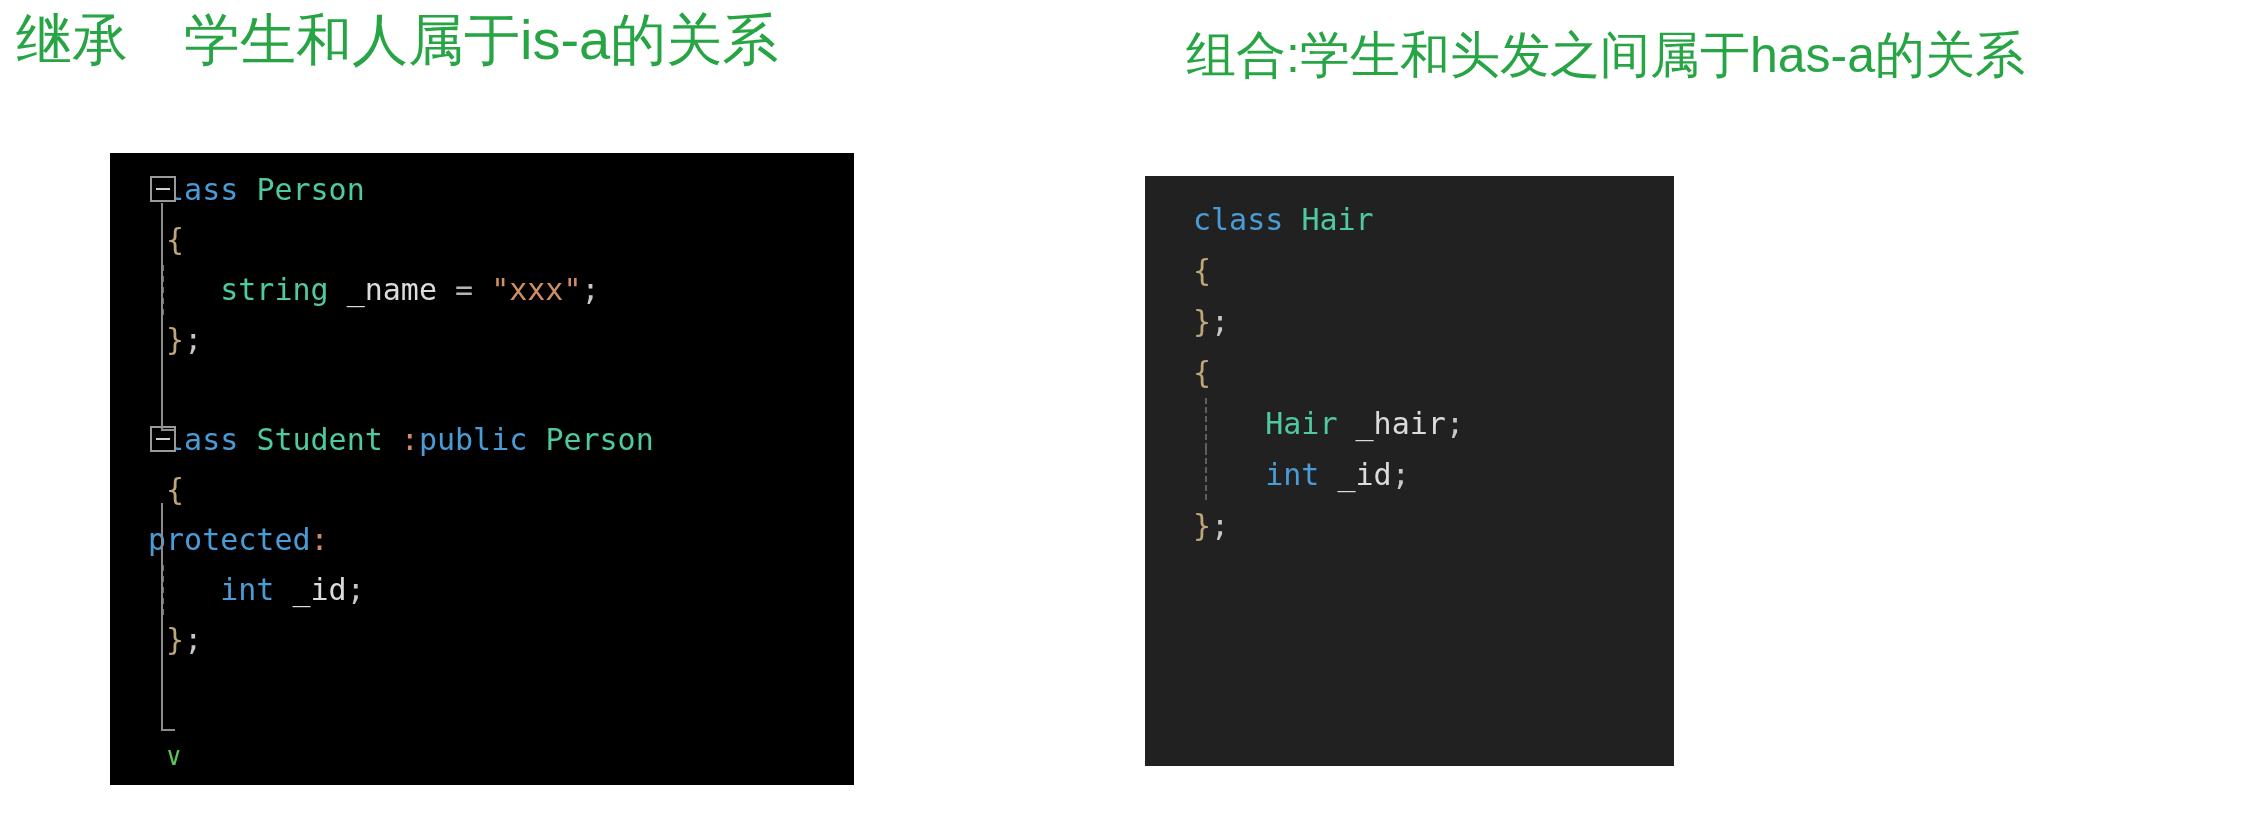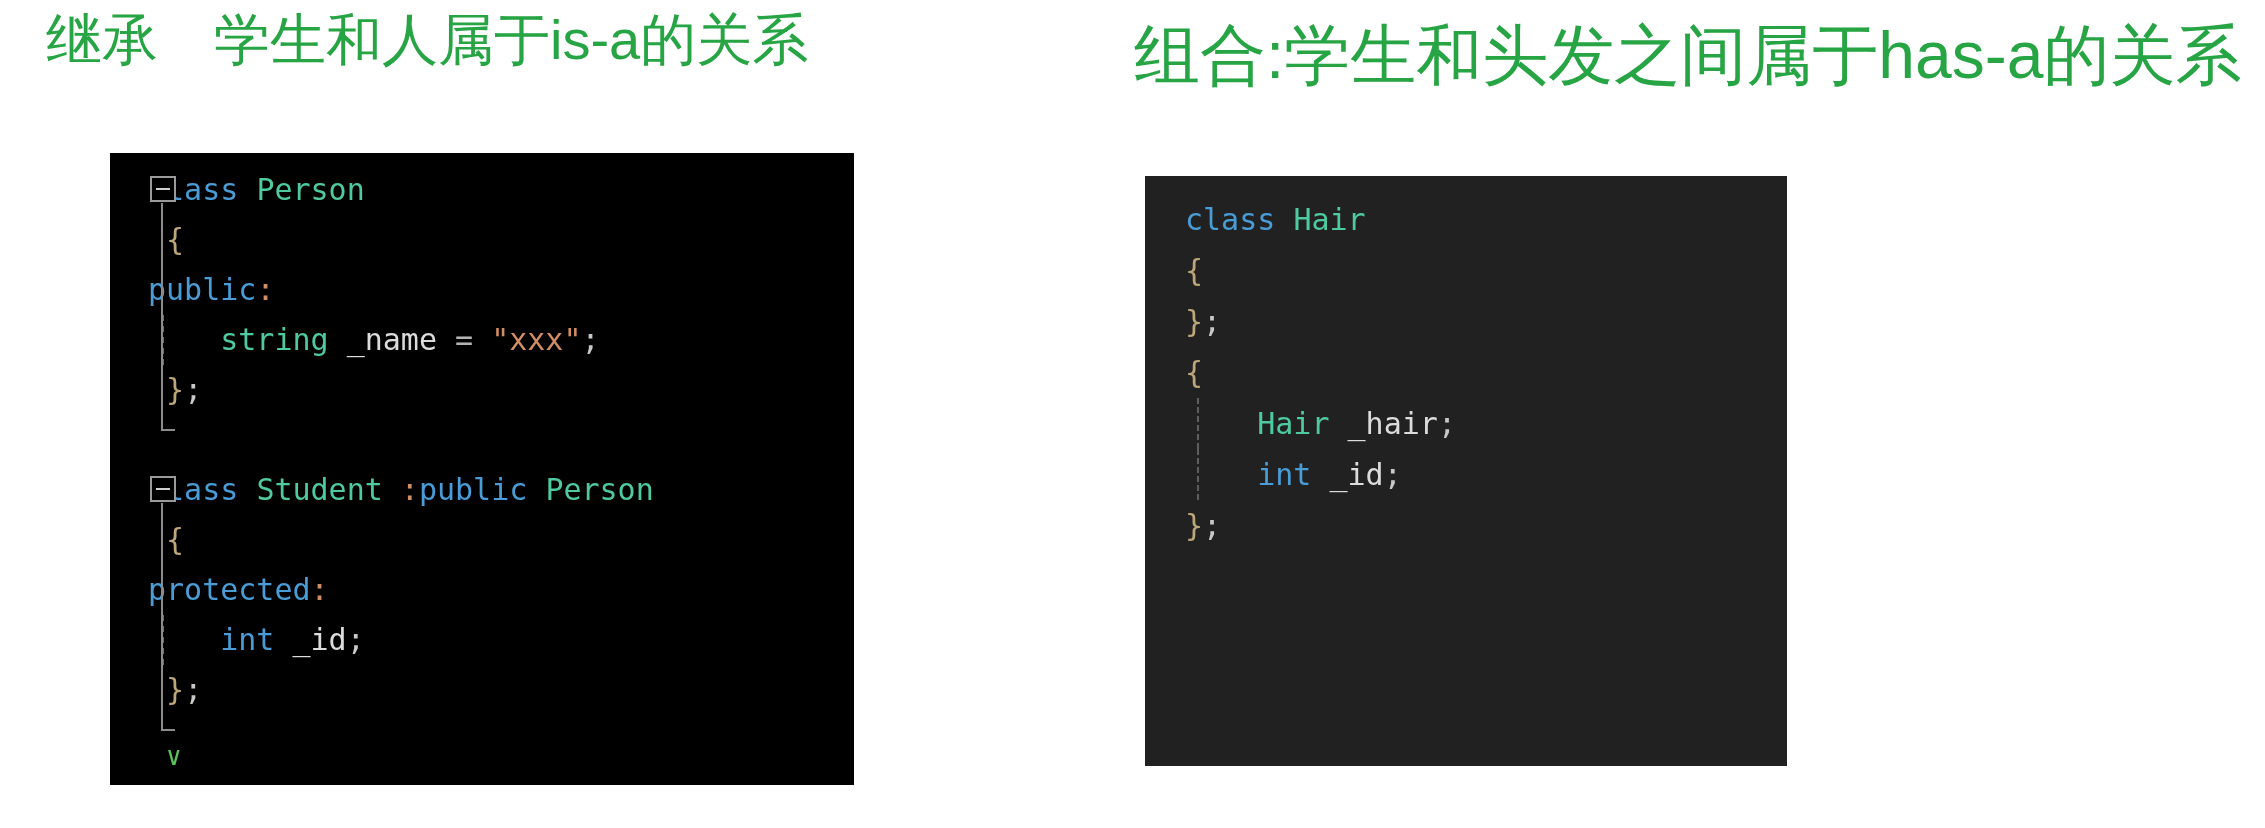--- a/index.html
+++ b/index.html
@@ -16,32 +16,31 @@
   }
 
   
   .heading {
     position: absolute;
     color: #27a544;
     font-family: "Liberation Sans", sans-serif;
     font-weight: 400;
     white-space: pre;
     letter-spacing: 0px;
-    margin-left: 30px;
   }
   #heading-left {
     left: 16px;
     top: 6px;
     font-size: 56px;
     line-height: 68px;
   }
   #heading-right {
-    left: 1104px;
+    left: 1186px;
     top: 24px;
-    font-size: 66px;
+    font-size: 50px;
     line-height: 62px;
   }
 
   
   .code-panel {
     position: absolute;
     font-family: "DejaVu Sans Mono", "Liberation Mono", monospace;
     overflow: hidden;
     box-sizing: border-box;
   }
@@ -49,24 +48,24 @@
     left: 110px;
     top: 153px;
     width: 744px;
     height: 632px;
     background: #000000;
     padding: 12px 0 0 0;
   }
   #code-panel-right {
     left: 1145px;
     top: 176px;
-    width: 642px;
+    width: 529px;
     height: 590px;
     background: #212121;
-    padding: 18px 0 0 0;
+    padding: 18px 0 0 8px;
   }
 
   .code-line {
     position: relative;
     height: 50px;
     line-height: 50px;
     font-size: 30px;
     white-space: pre;
     padding-left: 0;
   }
@@ -156,21 +155,20 @@
 <body>
 
 <div class="heading" id="heading-left">继承　学生和人属于is-a的关系</div>
 
 <div class="heading" id="heading-right">组合:学生和头发之间属于has-a的关系</div>
 
 <div class="code-panel" id="code-panel-left">
   <div class="code-body">
       <div class="code-line"><span class="collapse-box"></span><span class="code-text tok-kw">class </span><span class="code-text tok-type">Person</span></div>
       <div class="code-line"><span class="code-text tok-brace"> {</span></div>
-      <div class="code-line"><span class="code-text tok-kw">public</span><span class="code-text tok-colon">:</span></div>
       <div class="code-line"><span class="indent-guide" style="left: 14px; top: 0px; height: 50px;"></span><span class="code-text tok-type">    string</span><span class="code-text tok-ident"> _name</span><span class="code-text tok-op"> = </span><span class="code-text tok-str">"xxx"</span><span class="code-text tok-punct">;</span></div>
       <div class="code-line"><span class="code-text tok-brace"> }</span><span class="code-text tok-punct">;</span></div>
       <div class="code-line"><span class="code-text tok-punct"></span></div>
       <div class="code-line"><span class="collapse-box"></span><span class="code-text tok-kw">class </span><span class="code-text tok-type">Student</span><span class="code-text tok-colon"> :</span><span class="code-text tok-kw">public</span><span class="code-text tok-punct"> </span><span class="code-text tok-type">Person</span></div>
       <div class="code-line"><span class="code-text tok-brace"> {</span></div>
       <div class="code-line"><span class="code-text tok-kw">protected</span><span class="code-text tok-colon">:</span></div>
       <div class="code-line"><span class="indent-guide" style="left: 14px; top: 0px; height: 50px;"></span><span class="code-text tok-kw">    int</span><span class="code-text tok-ident"> _id</span><span class="code-text tok-punct">;</span></div>
       <div class="code-line"><span class="code-text tok-brace"> }</span><span class="code-text tok-punct">;</span></div>
     </div>
 <div class="outline-bar" style="left: 51px; top: 50px; height: 226px;"></div>

